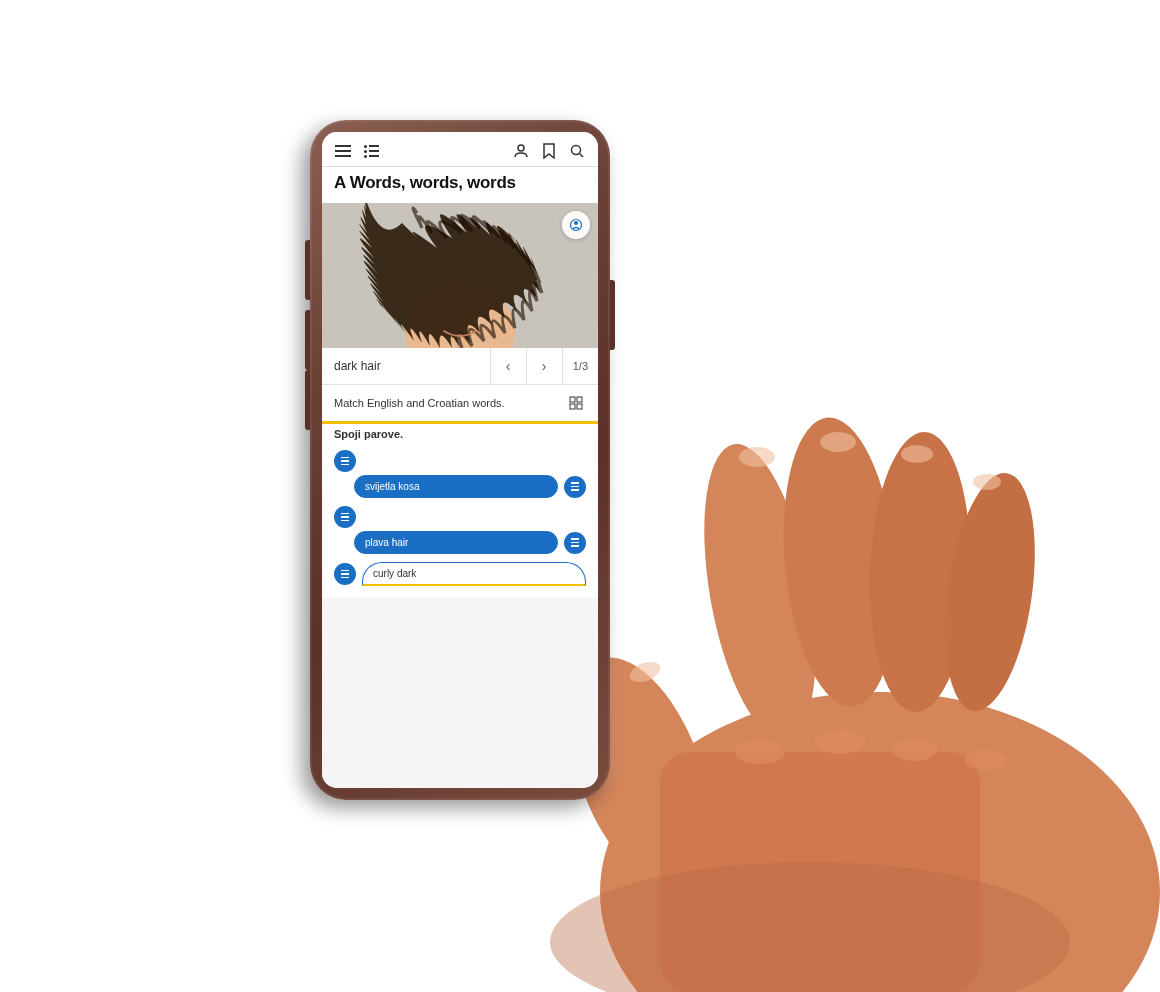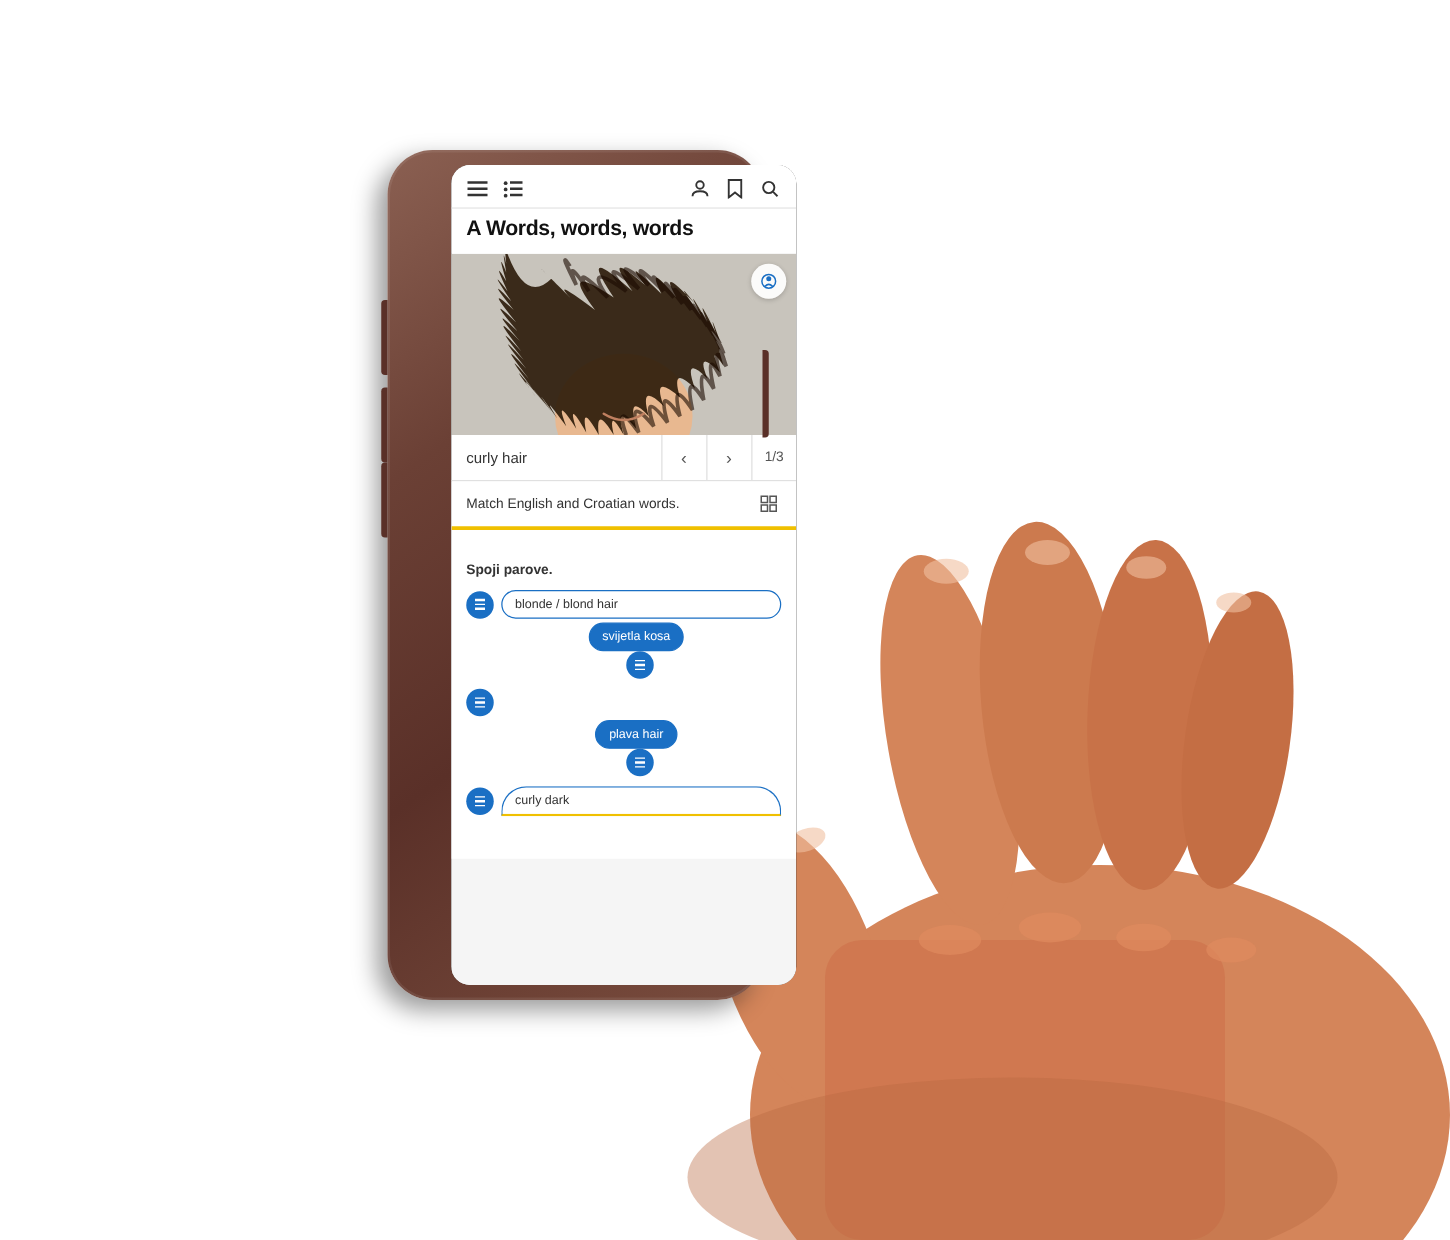--- a/index.html
+++ b/index.html
@@ -74,21 +74,20 @@
       background: #5a3028;
       border-radius: 0 3px 3px 0;
     }
 
     .phone-inner {
       width: 100%;
       height: 100%;
       background: #000;
       border-radius: 15px;
       overflow: hidden;
-      margin-left: 39px;
     }
 
     
     .screen {
       width: 100%;
       height: 100%;
       background: #f5f5f5;
       overflow: hidden;
       display: flex;
       flex-direction: column;
@@ -274,21 +273,21 @@
       height: 20px;
       display: flex;
       align-items: center;
       justify-content: center;
       cursor: pointer;
       color: #555;
       font-size: 10px;
     }
 
     .exercise-content {
-      padding: 26px 12px;
+      padding: 4px 12px;
       background: #fff;
     }
 
     .instruction {
       font-size: 11px;
       font-weight: 700;
       color: #333;
       margin-bottom: 10px;
     }
 
@@ -342,21 +341,20 @@
       align-items: center;
       margin-bottom: 3px;
     }
 
     .right-item {
       display: flex;
       align-items: center;
       justify-content: flex-end;
       margin-bottom: 6px;
       padding-left: 20px;
-      flex-direction: column;
     }
 
     .right-item .match-handle {
       margin-right: 0;
       margin-left: 6px;
     }
 
     
     .match-box.underlined {
       border-bottom: 2px solid #f0c000;
@@ -482,21 +480,21 @@
                 <svg width="14" height="14" viewBox="0 0 14 14">
                   <circle cx="7" cy="7" r="5.5" fill="none" stroke="#1a6fc4" stroke-width="1.2"></circle>
                   <circle cx="7" cy="5" r="2" fill="#1a6fc4"></circle>
                   <path d="M4,11 Q7,8 10,11" fill="none" stroke="#1a6fc4" stroke-width="1.2"></path>
                 </svg>
               </div>
             </div>
           </div>
 
           <div class="nav-row">
-            <div class="nav-label">curly hair</div>
+            <div class="nav-label">dark hair</div>
             <div class="nav-arrows">
               <div class="nav-arrow">‹</div>
               <div class="nav-arrow">›</div>
               <div class="nav-counter">1/3</div>
             </div>
           </div>
 
           <div class="exercise-section">
             <div class="exercise-header">
               <span class="exercise-title">Match English and Croatian words.</span>
@@ -515,23 +513,20 @@
 
               <div class="pair-group">
                 <div class="left-item">
                   <div class="match-handle">
                     <div class="handle-lines">
                       <div class="handle-line"></div>
                       <div class="handle-line"></div>
                       <div class="handle-line"></div>
                     </div>
                   </div>
-                  <div class="match-box">
-                    <span>blonde / blond hair</span>
-                  </div>
                 </div>
                 <div class="right-item">
                   <div class="match-box right-side">
                     <span>svijetla kosa</span>
                   </div>
                   <div class="match-handle">
                     <div class="handle-lines">
                       <div class="handle-line"></div>
                       <div class="handle-line"></div>
                       <div class="handle-line"></div>

